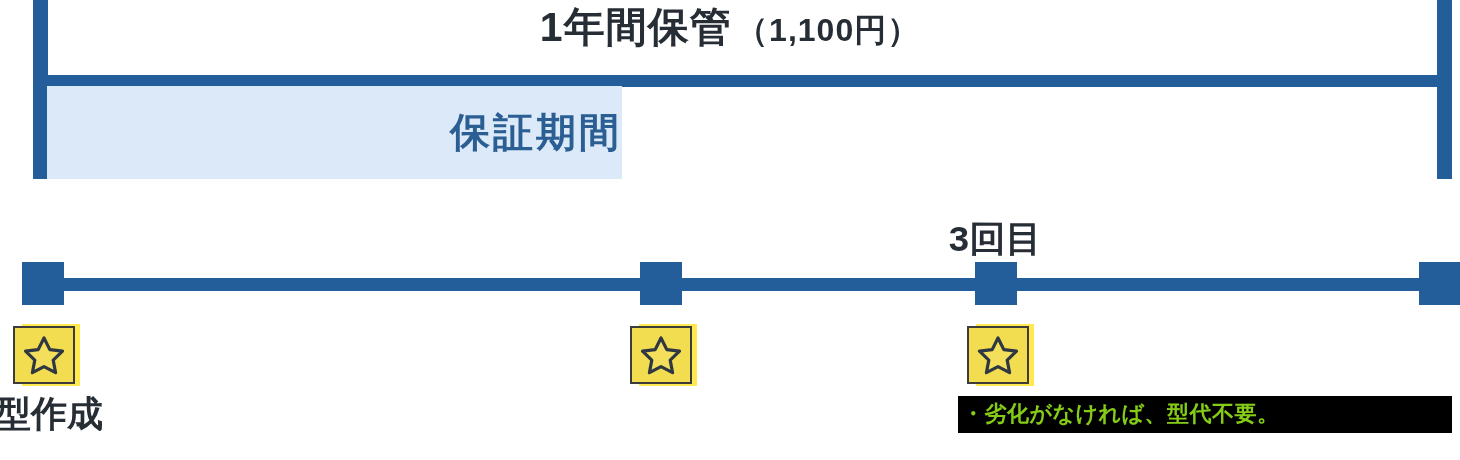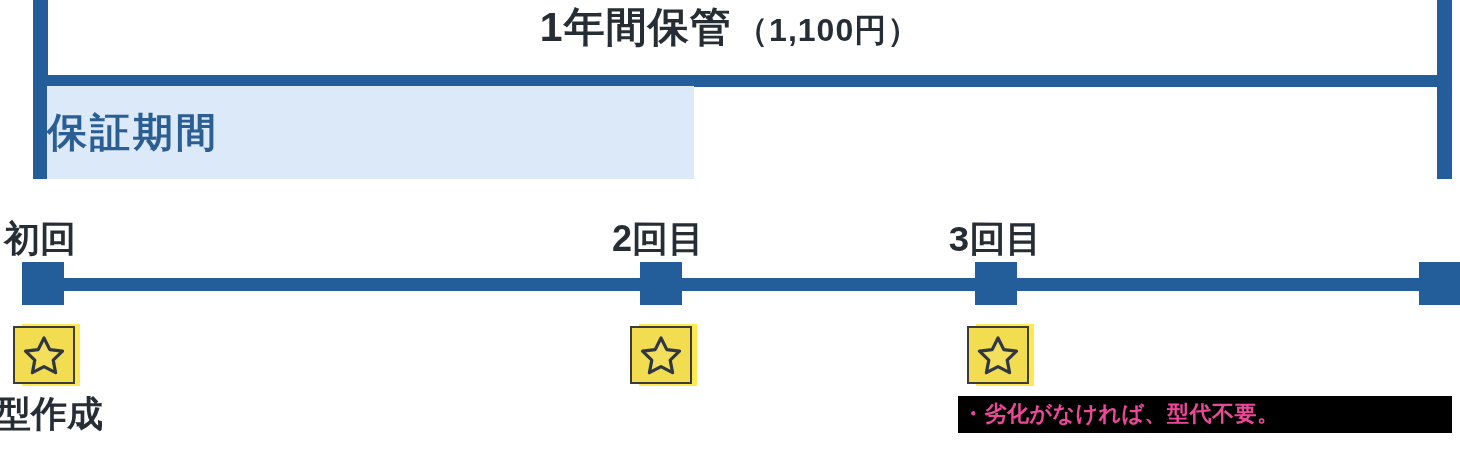--- a/index.html
+++ b/index.html
@@ -11,22 +11,22 @@
   .post{position:absolute;top:0;width:15px;height:179px;background:#235E9A;}
   .post.left{left:33px;}
   .post.right{left:1437px;}
   .crossbar{position:absolute;left:33px;top:75px;width:1419px;height:12px;background:#235E9A;}
   
   .title{position:absolute;left:0;top:0;width:100%;text-align:center;color:#272D35;white-space:nowrap;}
   .title-main{font-size:41px;font-weight:bold;letter-spacing:1px;}
   .title-price{font-size:32px;font-weight:bold;letter-spacing:1px;}
   
   .warranty{
-    position:absolute;left:47px;top:86px;width:647px;height:93px;background:#DBE9F8;
-    display:flex;align-items:center;justify-content:flex-start;
+    position:absolute;left:47px;top:86px;width:575px;height:93px;background:#DBE9F8;
+    display:flex;align-items:center;justify-content:flex-end;
   }
   .warranty span{font-size:40px;font-weight:bold;color:#2B5F94;letter-spacing:3px;}
   
   .tl-line{position:absolute;left:40px;top:278px;width:1405px;height:13px;background:#235E9A;}
   .tl-square{position:absolute;top:262px;width:42px;height:43px;background:#235E9A;}
   .sq1{left:22px;} .sq2{left:640px;} .sq3{left:975px;} .sq4{left:1419px;width:41px;}
   .tl-label{position:absolute;top:215px;font-size:36px;font-weight:bold;color:#272D35;white-space:nowrap;}
   .lb1{left:4px;} .lb2{left:612px;} .lb3{left:948px;font-family:Liberation Mono, monospace;}
   
   .star-box{
@@ -37,21 +37,21 @@
   .st1{left:13px;} .st2{left:630px;} .st3{left:967px;}
   .star-box svg{display:block;}
   
   .mold-label{position:absolute;left:-5px;top:390px;font-size:36px;font-weight:bold;color:#272D35;white-space:nowrap;}
   
   .notes-box{
     position:absolute;left:958px;top:396px;width:490px;background:#000000;
     padding:4px 0 5px 4px;overflow:visible;
   }
   .notes-line{
-    font-size:22px;font-weight:bold;color:#ec4899;line-height:28px;
+    font-size:22px;font-weight:bold;color:#84cc16;line-height:28px;
     white-space:nowrap;letter-spacing:0.5px;
   }
 </style>
 </head>
 <body>
 
 <div class="stage">
 
   <div class="post left"></div>
   <div class="post right"></div>
@@ -65,22 +65,20 @@
   <div class="warranty">
     <span>保証期間</span>
   </div>
 
   <div class="tl-line"></div>
   <div class="tl-square sq1"></div>
   <div class="tl-square sq2"></div>
   <div class="tl-square sq3"></div>
   <div class="tl-square sq4"></div>
 
-  <div class="tl-label lb1">初回</div>
-  <div class="tl-label lb2">2回目</div>
   <div class="tl-label lb3">3回目</div>
 
   <div class="star-box st1">
     <svg width="46" height="44" viewBox="0 0 46 44">
       <path d="M23 5 L28.8 16.6 L41.5 18.2 L32.2 27.1 L34.6 39.7 L23 33.6 L11.4 39.7 L13.8 27.1 L4.5 18.2 L17.2 16.6 Z" fill="#F3DF5C" stroke="#2F3842" stroke-width="3.2" stroke-linejoin="round" stroke-linecap="round"></path>
     </svg>
   </div>
   <div class="star-box st2">
     <svg width="46" height="44" viewBox="0 0 46 44">
       <path d="M23 5 L28.8 16.6 L41.5 18.2 L32.2 27.1 L34.6 39.7 L23 33.6 L11.4 39.7 L13.8 27.1 L4.5 18.2 L17.2 16.6 Z" fill="#F3DF5C" stroke="#2F3842" stroke-width="3.2" stroke-linejoin="round" stroke-linecap="round"></path>

